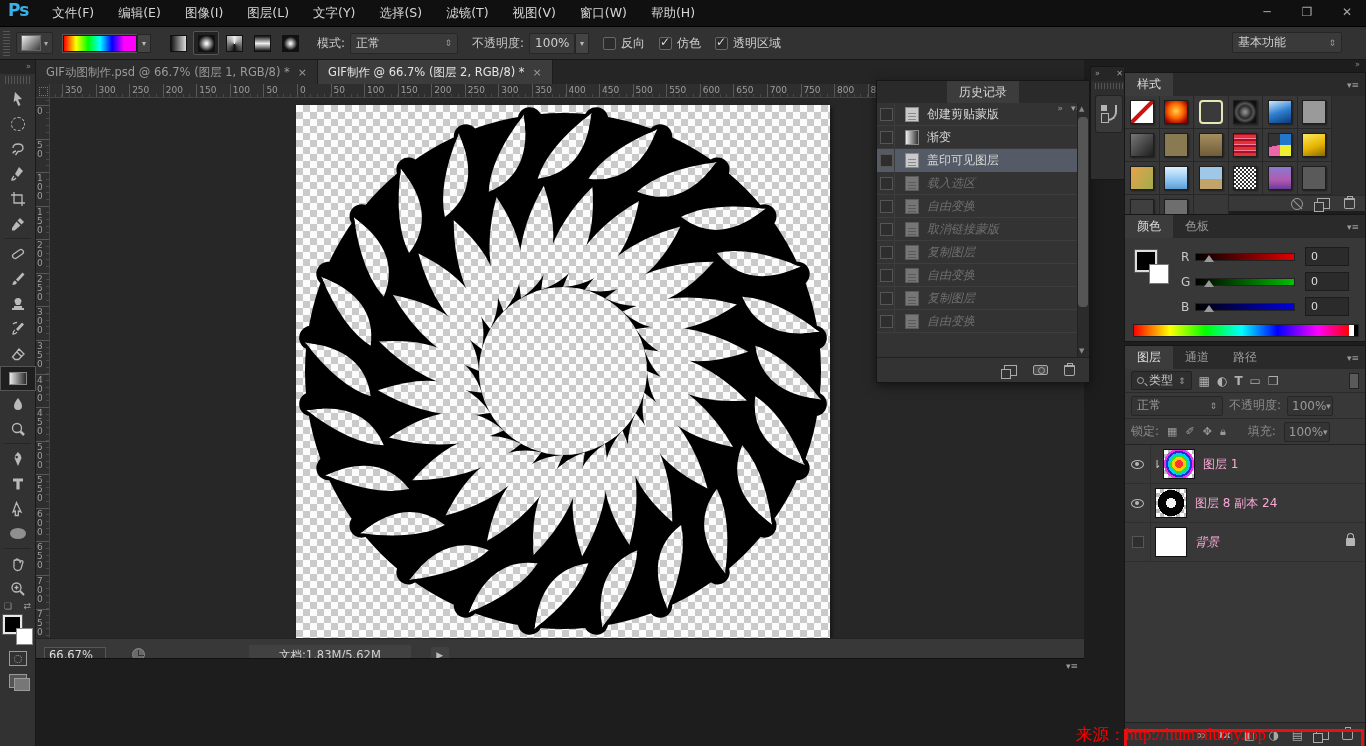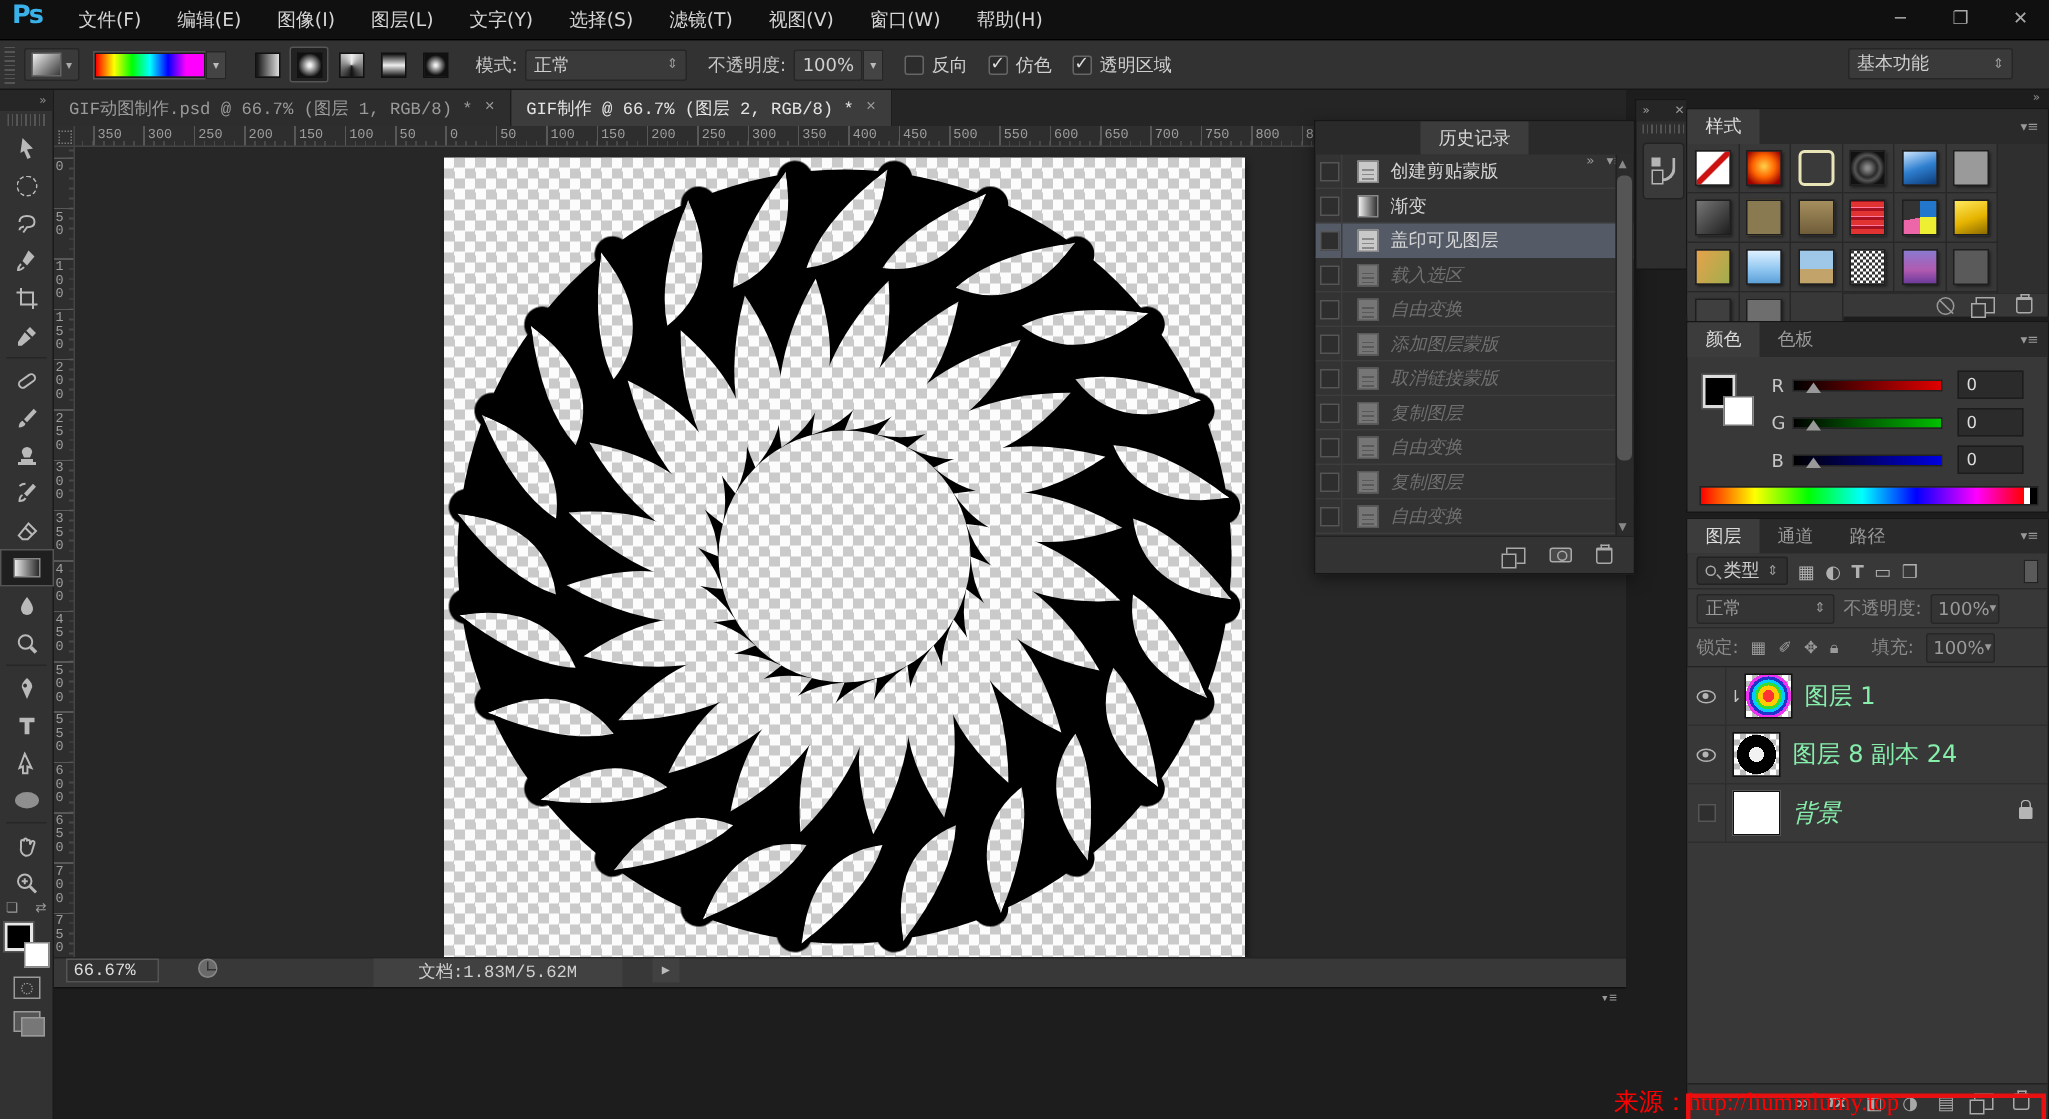--- a/index.html
+++ b/index.html
@@ -73,21 +73,21 @@
   .bgc { position:absolute; right:0; bottom:0; width:17px; height:17px; background:#fff; border:1px solid #888; }
   .miniswap { display:flex; justify-content:space-between; padding:0 4px; color:#9a9a9a; font-size:9px; }
   .qmask { width:18px; height:15px; margin:6px auto; border:1px solid #9a9a9a; display:flex;
            align-items:center; justify-content:center; }
   .qmask .dot { width:8px; height:8px; border:1px dotted #9a9a9a; border-radius:50%; }
   .scrmode { width:18px; height:14px; margin:8px auto; border:1px solid #9a9a9a; position:relative; background:#555; }
   .scrmode::after { content:""; position:absolute; left:4px; top:3px; width:14px; height:11px;
                     border:1px solid #9a9a9a; background:#777; }
 
   
-  .docarea { position:absolute; left:36px; top:60px; width:1048px; height:686px; background:#272727;font-family:Liberation Mono, monospace; }
+  .docarea { position:absolute; left:36px; top:60px; width:1048px; height:686px; background:#272727; }
   .tabsbar { position:absolute; left:0; top:0; width:100%; height:24px; background:#252525; display:flex; }
   .dtab { display:flex; align-items:center; gap:8px; padding:0 10px; font-size:11.5px; background:#2d2d2d;
           color:#9a9a9a; border-right:1px solid #1c1c1c; white-space:nowrap; }
   .dtab.active { background:#3c3c3c; color:#e4e4e4; }
   .dtab .x { font-size:11px; color:#9a9a9a; }
   .rcorner { position:absolute; left:0; top:24px; width:14px; height:14px; background:#2e2e2e;
              border-right:1px solid #444; border-bottom:1px solid #444; }
   .rcorner::after { content:""; position:absolute; left:3px; top:3px; width:7px; height:7px; border:1px dotted #777; }
   .hruler { position:absolute; left:14px; top:24px; width:1034px; height:14px; background:#2e2e2e;
             border-bottom:1px solid #444; overflow:hidden; display:flex;
@@ -101,21 +101,21 @@
             background-image:repeating-linear-gradient(180deg,#585858 0 1px,transparent 1px 33.57px),
                              repeating-linear-gradient(180deg,#484848 0 1px,transparent 1px 6.71px);
             background-size:100% 100%,4px 100%; background-position:0 7px,10px 7px; background-repeat:no-repeat,repeat-y; }
   .vcell { flex:0 0 33.57px; font-size:9px; line-height:9px; color:#9d9d9d; width:10px; margin-left:1px;
            word-break:break-all; padding-top:2px; }
   .vcell:first-child { margin-top:7px; }
   .canvas { position:absolute; left:260px; top:45px; width:534px; height:533px;
             background:repeating-conic-gradient(#cacaca 0% 25%, #fcfcfc 0% 50%) 0 0/14px 14px;
             box-shadow:2px 2px 4px rgba(0,0,0,.45); }
   .statusbar { position:absolute; left:0; top:578px; width:1048px; height:32px; background:#383838;
-               border-top:1px solid #222; display:flex; font-size:11.5px;gap:18px; }
+               border-top:1px solid #222; display:flex; align-items:center; font-size:11.5px;gap:18px; }
   .zoomfield { width:62px; height:16px; margin-left:8px; background:#333; border:1px solid #555;
                color:#ddd; padding:0 4px; line-height:15px; }
   .stat-ic { width:13px; height:13px; border-radius:50%; background:#6a6a6a; margin:0 8px;
              border:1px solid #888; position:relative; }
   .stat-ic::after { content:""; position:absolute; left:5px; top:1px; width:5px; height:5px;
                     border-left:1px solid #333; border-bottom:1px solid #333; }
   .docsize { background:#414141; height:20px; line-height:20px; padding:0 30px; color:#d0d0d0; }
   .stat-arrow { width:18px; height:16px; background:#414141; color:#bbb; text-align:center;
                 line-height:16px; font-size:9px; margin-left:2px; }
   .belowarea { position:absolute; left:0; top:598px; width:1048px; height:88px; background:#1d1d1d;
@@ -234,21 +234,21 @@
             background:repeating-conic-gradient(#bbb 0% 25%, #fff 0% 50%) 0 0/8px 8px; position:relative; }
   .lrow.clip .lthumb { margin-left:0; }
   .thumb-rainbow .lthumb::after { content:""; position:absolute; inset:0;
     background:radial-gradient(circle at 50% 50%, #f33 0 4px, #fc0 4px 7px, #3d3 7px 9px, #0cf 9px 11px, #23c 11px 13px, #e3e 13px 15px, transparent 15px); }
   .thumb-spiral .lthumb { border:2px solid #fff; outline:1px solid #888; }
   .thumb-spiral .lthumb::after { content:""; position:absolute; inset:0;
     background:radial-gradient(circle at 50% 50%, #dfe4ee 0 5px, #6fe3ef 5px 8px, #2d36c8 8px 11px, #e02fd8 11px 14px, transparent 14px); }
   .thumb-black .lthumb::after { content:""; position:absolute; inset:0;
     background:radial-gradient(circle at 50% 50%, #f2f2f2 0 5px, #000 5px 13px, transparent 13px); }
   .thumb-white .lthumb { background:#fff; }
-  .lname { font-size:16px; color:#86efac; white-space:nowrap; }
+  .lname { font-size:12px; color:#f9a8d4; white-space:nowrap; }
   .lrow.bg .lname { font-style:italic; }
   .locksym { display:none; margin-left:auto; margin-right:10px; width:9px; height:8px; background:#b5b5b5;
              position:relative; border-radius:1px; }
   .locksym::before { content:""; position:absolute; left:1px; top:-5px; width:5px; height:5px;
                      border:1.5px solid #b5b5b5; border-bottom:none; border-radius:4px 4px 0 0; }
   .lrow.locked .locksym { display:block; }
   .lfoot { height:24px; border-top:1px solid #222; display:flex; align-items:center; justify-content:flex-end;
            gap:13px; padding-right:12px; background:#333; }
   .lfoot .fi { color:#a8a8a8; font-size:12px; }
   .fx { font-style:italic; font-weight:bold; font-size:11px; color:#a8a8a8; }
@@ -656,25 +656,20 @@
           <span class="hlabel">载入选区</span>
         </div>
           <div class="hrow dim">
           <span class="well"></span>
           <span class="hic"></span>
           <span class="hlabel">自由变换</span>
         </div>
           <div class="hrow dim">
           <span class="well"></span>
           <span class="hic"></span>
-          <span class="hlabel">添加图层蒙版</span>
-        </div>
-          <div class="hrow dim">
-          <span class="well"></span>
-          <span class="hic"></span>
           <span class="hlabel">取消链接蒙版</span>
         </div>
           <div class="hrow dim">
           <span class="well"></span>
           <span class="hic"></span>
           <span class="hlabel">复制图层</span>
         </div>
           <div class="hrow dim">
           <span class="well"></span>
           <span class="hic"></span>

